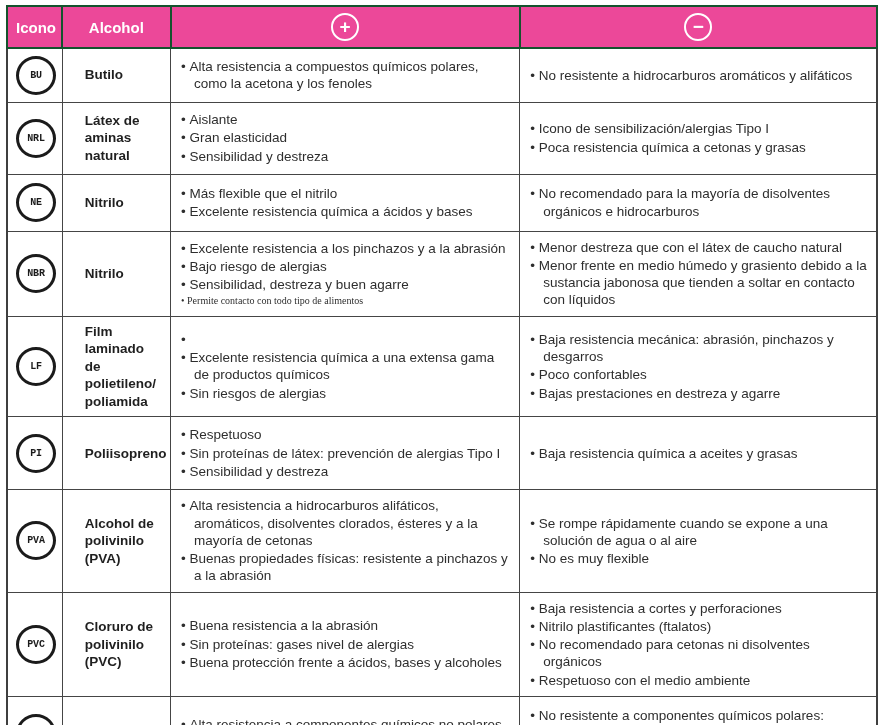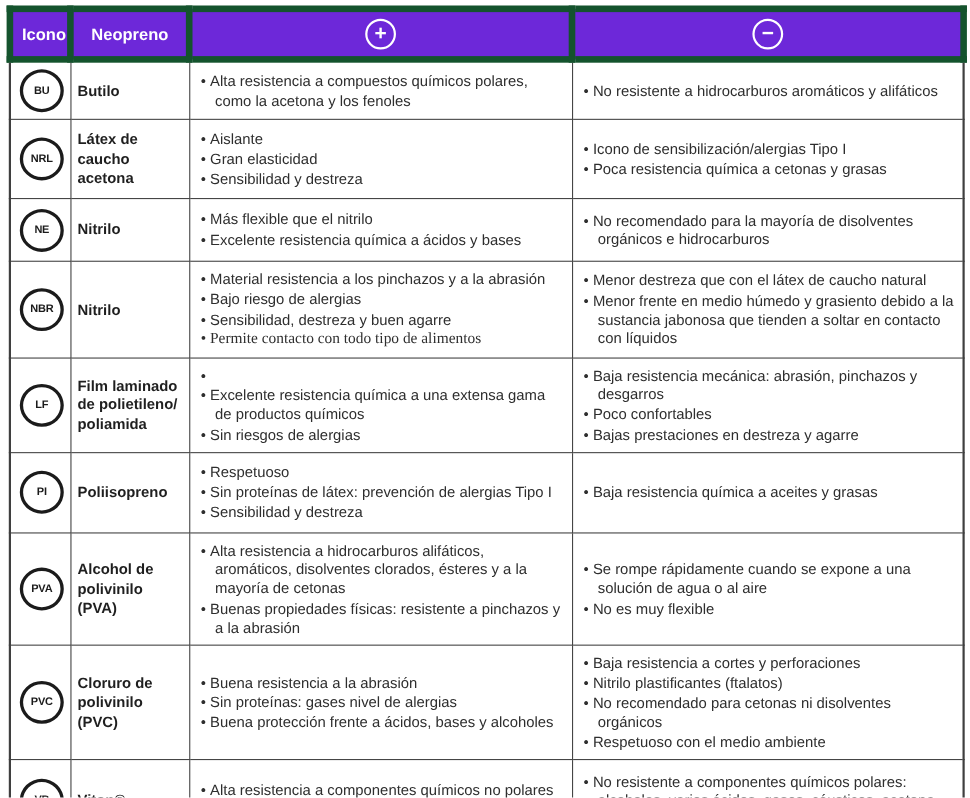--- a/index.html
+++ b/index.html
@@ -21,77 +21,77 @@
   col.c2{width:108px;}
   col.c3{width:348px;}
   col.c4{width:356px;}
   th,td{
     border:1px solid #454545;
     padding:6px 8px;
     vertical-align:middle;
     box-sizing:border-box;
   }
   thead th{
-    background:#6d28d9;
+    background:#ec4899;
     color:#ffffff;
     font-weight:bold;
     font-size:15px;
     text-align:center;
     height:38px;
-    border:6px solid #14532d;
+    border:2px solid #14532d;
   }
   thead th + th{border-left:2px solid #ffffff;}
   .hdr-circle{
     display:inline-block;
     width:24px;height:24px;
     border:2px solid #ffffff;
     border-radius:50%;
     line-height:23px;
     font-size:19px;
     font-weight:bold;
     text-align:center;
     vertical-align:middle;
   }
-  td.c-icon{text-align:right;}
+  td.c-icon{text-align:right;font-family:Liberation Mono, monospace;}
   .badge{
     display:inline-flex;
     align-items:center;
     justify-content:center;
     width:34px;height:33px;
     border:3px solid #1b1b1b;
     border-radius:50%;
     font-weight:bold;
     font-size:10px;
     letter-spacing:-0.2px;
     color:#1b1b1b;
     background:#fff;
   }
   td.c-mat{
     font-weight:bold;
     font-size:13.5px;
     color:#1f1f1f;
     line-height:1.3;
-    padding-left:6px;
+    padding-left:22px;
     margin-left:12px;
   }
   td.c-pros,td.c-cons{
     font-size:13.5px;
     line-height:1.28;
     padding-left:10px;
   }
   ul.bullets{margin:0;padding:0;list-style:none;}
   ul.bullets li{
     padding-left:13px;
     text-indent:-13px;
     margin:1px 0;
   }
   ul.bullets li::before{content:"\2022\00a0";}
   ul.bullets li.serif{
     font-family:"Liberation Serif","DejaVu Serif",serif;
-    font-size:14px;
+    font-size:10px;
   }
   
   tbody tr:nth-child(1){height:54px;}
   tbody tr:nth-child(2){height:72px;}
   tbody tr:nth-child(3){height:57px;}
   tbody tr:nth-child(4){height:76px;}
   tbody tr:nth-child(5){height:84px;}
   tbody tr:nth-child(6){height:73px;}
   tbody tr:nth-child(7){height:95px;}
   tbody tr:nth-child(8){height:88px;}
@@ -104,21 +104,21 @@
   <table class="material-table">
     <colgroup>
       <col class="c1">
         <col class="c2">
         <col class="c3">
         <col class="c4">
     </colgroup>
     <thead>
       <tr>
         <th>Icono</th>
-        <th>Neopreno</th>
+        <th>Alcohol</th>
         <th>
           <span class="hdr-circle">+</span>
         </th>
         <th>
           <span class="hdr-circle">−</span>
         </th>
       </tr>
     </thead>
     <tbody id="rows-body">
         <tr>
@@ -130,21 +130,21 @@
             </ul>
           </td>
           <td class="c-cons">
             <ul class="bullets">
               <li>No resistente a hidrocarburos aromáticos y alifáticos</li>
             </ul>
           </td>
         </tr>
         <tr>
           <td class="c-icon"><span class="badge">NRL</span></td>
-          <td class="c-mat">Látex de caucho acetona</td>
+          <td class="c-mat">Látex de aminas natural</td>
           <td class="c-pros">
             <ul class="bullets">
               <li>Aislante</li>
               <li>Gran elasticidad</li>
               <li>Sensibilidad y destreza</li>
             </ul>
           </td>
           <td class="c-cons">
             <ul class="bullets">
               <li>Icono de sensibilización/alergias Tipo I</li>
@@ -165,21 +165,21 @@
             <ul class="bullets">
               <li>No recomendado para la mayoría de disolventes orgánicos e hidrocarburos</li>
             </ul>
           </td>
         </tr>
         <tr>
           <td class="c-icon"><span class="badge">NBR</span></td>
           <td class="c-mat">Nitrilo</td>
           <td class="c-pros">
             <ul class="bullets">
-              <li>Material resistencia a los pinchazos y a la abrasión</li>
+              <li>Excelente resistencia a los pinchazos y a la abrasión</li>
               <li>Bajo riesgo de alergias</li>
               <li>Sensibilidad, destreza y buen agarre</li>
               <li class="serif">Permite contacto con todo tipo de alimentos</li>
             </ul>
           </td>
           <td class="c-cons">
             <ul class="bullets">
               <li>Menor destreza que con el látex de caucho natural</li>
               <li>Menor frente en medio húmedo y grasiento debido a la sustancia jabonosa que tienden a soltar en contacto con líquidos</li>
             </ul>

